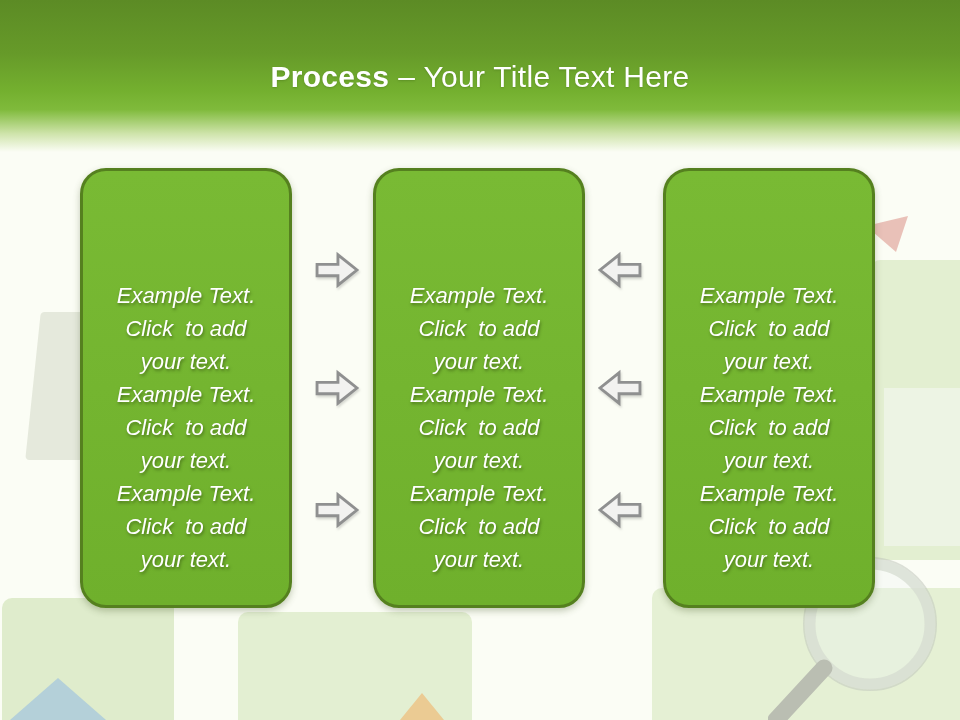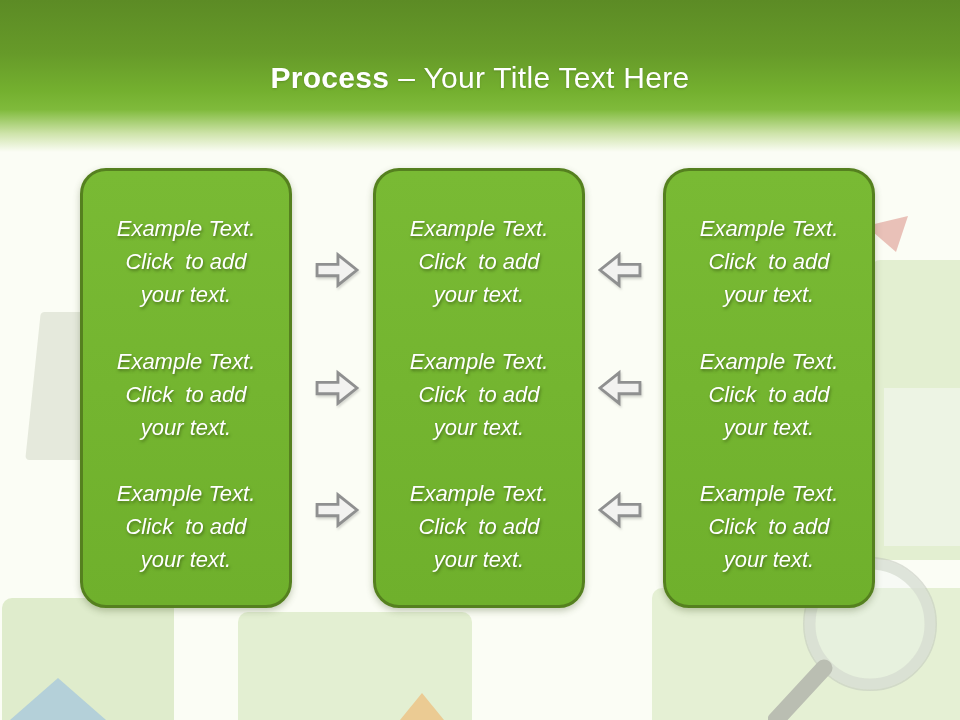--- a/index.html
+++ b/index.html
@@ -10,21 +10,21 @@
   }
   
   .header {
     position:absolute; top:0; left:0; width:960px; height:152px;
     background:linear-gradient(to bottom,
       #5c8b25 0%, #669a29 35%, #74b02f 60%, #7fba3b 72%,
       #cfe4ab 88%, #fbfdf5 100%);
     display:flex; justify-content:center; align-items:flex-start;
   }
   .title {
-    margin:17px; padding-top:44px; font-size:30px; line-height:1.1;
+    margin:0; padding-top:60px; font-size:30px; line-height:1.1;
     color:#ffffff; font-weight:400; letter-spacing:.3px;
     text-shadow:0 1px 2px rgba(40,70,10,.25);
   }
   .title-lead { font-weight:700; }
   .title-rest { font-weight:400; margin-left:9px; }
 
   
   .wm { position:absolute; inset:0; pointer-events:none; z-index:1; }
   .wm div, .wm svg { position:absolute; }
   .wm-folder-left  { left:33px;  top:312px; width:58px;  height:148px; background:#b6c2a8; opacity:.32; transform:skewX(-6deg); border-radius:4px; }
@@ -38,21 +38,21 @@
   .wm-arrow-red    { left:864px; top:214px; }
   .wm-magnifier    { left:768px; top:540px; }
 
   
   .box {
     position:absolute; top:168px; width:212px; height:440px; z-index:2;
     box-sizing:border-box;
     background:linear-gradient(to bottom,#79ba34,#6fb02c);
     border:3px solid #55801f; border-radius:26px;
     box-shadow:0 3px 7px rgba(60,80,30,.30);
-    display:flex; flex-direction:column; justify-content:space-between;
+    display:flex; flex-direction:column; justify-content:flex-end;
     padding:41px 20px 29px;
   }
   .box-left   { left:80px; }
   .box-middle { left:373px; }
   .box-right  { left:663px; }
   .block {
     text-align:center; color:#ffffff; font-style:italic;
     font-size:22px; line-height:33px;
     text-shadow:1px 2px 3px rgba(56,86,18,.65);
     cursor:pointer;

